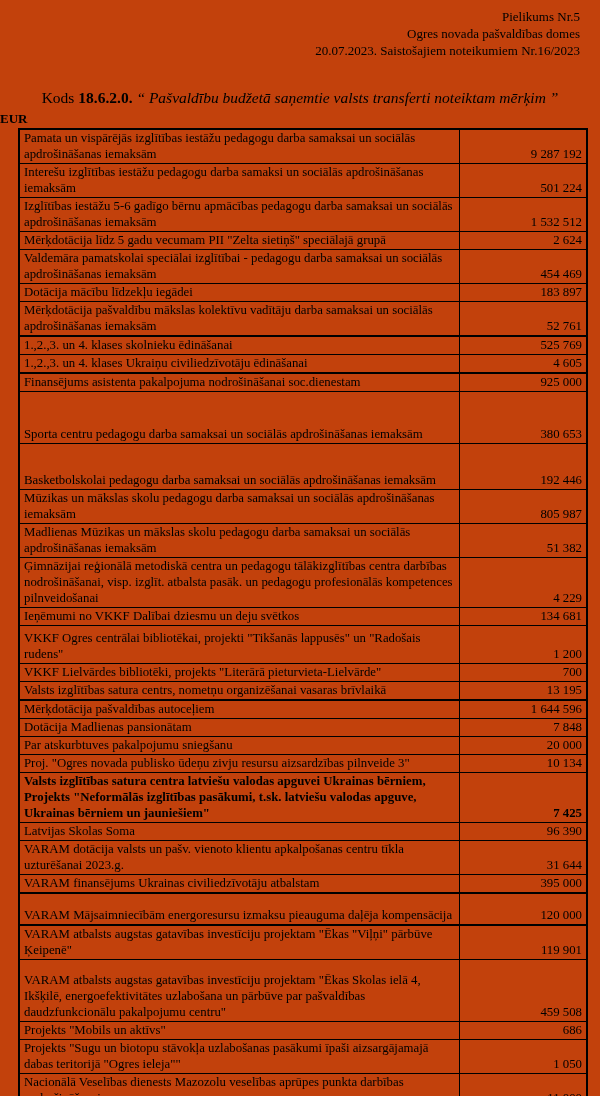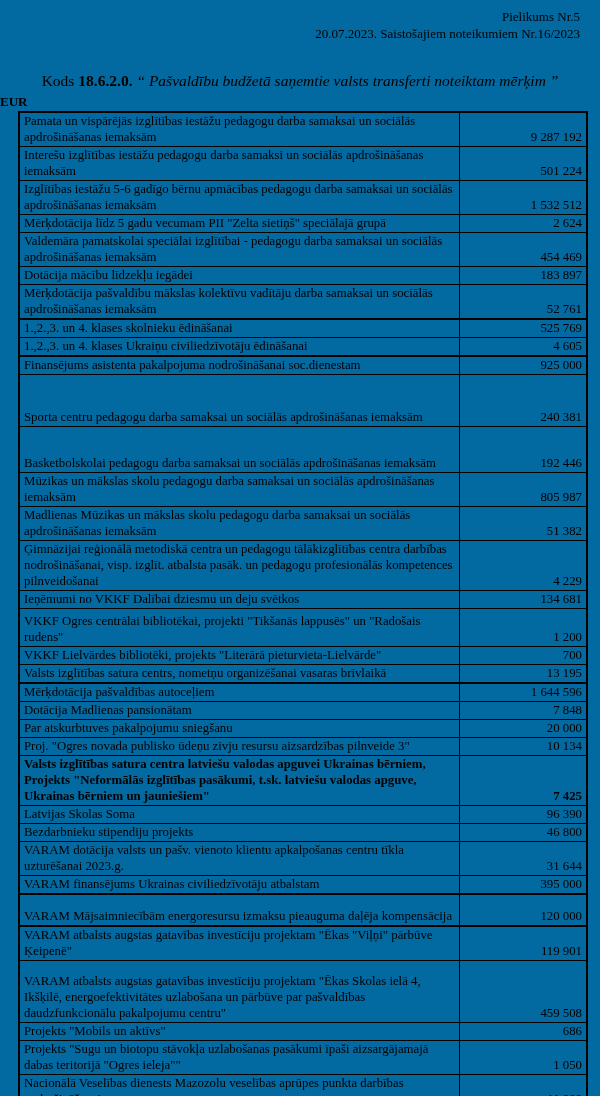--- a/index.html
+++ b/index.html
@@ -6,21 +6,21 @@
     margin: 0;
     padding: 0;
     background: #ffffff;
     color: #000000;
     font-family: "Liberation Serif", "DejaVu Serif", serif;
   }
   .page {
     position: relative;
     width: 600px;
     height: 1096px;
-    background: #0369a1;
+    background: #c2410c;
     overflow: hidden;
   }
   .doc-header {
     text-align: right;
     padding: 8px 20px 0 0;
     font-size: 13px;
     line-height: 17px;
   }
   .doc-title {
     margin-top: 29px;
@@ -57,20 +57,21 @@
   table.transfers td.amt  { width: 118px; text-align: right; padding-right: 4px; }
   table.transfers tr.thick-top td { border-top: 2px solid #000; }
 </style>
 </head>
 <body>
 
 <div class="page">
 
   <div class="doc-header">
     <div>Pielikums Nr.5</div>
+    <div>Ogres novada pašvaldības domes</div>
     <div>20.07.2023. Saistošajiem noteikumiem Nr.16/2023</div>
   </div>
 
   <div class="doc-title"><span>Kods </span><span class="code">18.6.2.0.</span><span> </span><span class="quoted">“ Pašvaldību budžetā saņemtie valsts transferti noteiktam mērķim ”</span></div>
 
   <div class="currency-label">EUR</div>
 
   <table class="transfers">
     <tbody id="rows">
     <tr style="height: 32px;">
@@ -118,21 +119,21 @@
       <td class="amt">4 605</td>
     </tr>
 
     <tr class="thick-top" style="height: 16px;">
       <td class="desc">Finansējums asistenta pakalpojuma nodrošināšanai soc.dienestam</td>
       <td class="amt">925 000</td>
     </tr>
 
     <tr style="height: 52px;">
       <td class="desc">Sporta centru pedagogu darba samaksai un sociālās apdrošināšanas iemaksām</td>
-      <td class="amt">240 381</td>
+      <td class="amt">380 653</td>
     </tr>
 
     <tr style="height: 46px;">
       <td class="desc">Basketbolskolai pedagogu darba samaksai un sociālās apdrošināšanas iemaksām</td>
       <td class="amt">192 446</td>
     </tr>
 
     <tr style="height: 32px;">
       <td class="desc">Mūzikas un mākslas skolu pedagogu darba samaksai un sociālās apdrošināšanas iemaksām</td>
       <td class="amt">805 987</td>
@@ -191,24 +192,20 @@
     <tr style="height: 48px; font-weight: bold;">
       <td class="desc">Valsts izglītības satura centra latviešu valodas apguvei Ukrainas bērniem, Projekts "Neformālās izglītības pasākumi, t.sk. latviešu valodas apguve, Ukrainas bērniem un jauniešiem"</td>
       <td class="amt">7 425</td>
     </tr>
 
     <tr style="height: 16px;">
       <td class="desc">Latvijas Skolas Soma</td>
       <td class="amt">96 390</td>
     </tr>
 
-    <tr style="height: 16px;">
-      <td class="desc">Bezdarbnieku stipendiju projekts</td>
-      <td class="amt">46 800</td>
-    </tr>
 
     <tr style="height: 32px; margin-top: 44px;">
       <td class="desc">VARAM dotācija valsts un pašv. vienoto klientu apkalpošanas centru tīkla uzturēšanai 2023.g.</td>
       <td class="amt">31 644</td>
     </tr>
 
     <tr style="height: 16px;">
       <td class="desc">VARAM finansējums Ukrainas civiliedzīvotāju atbalstam</td>
       <td class="amt">395 000</td>
     </tr>

